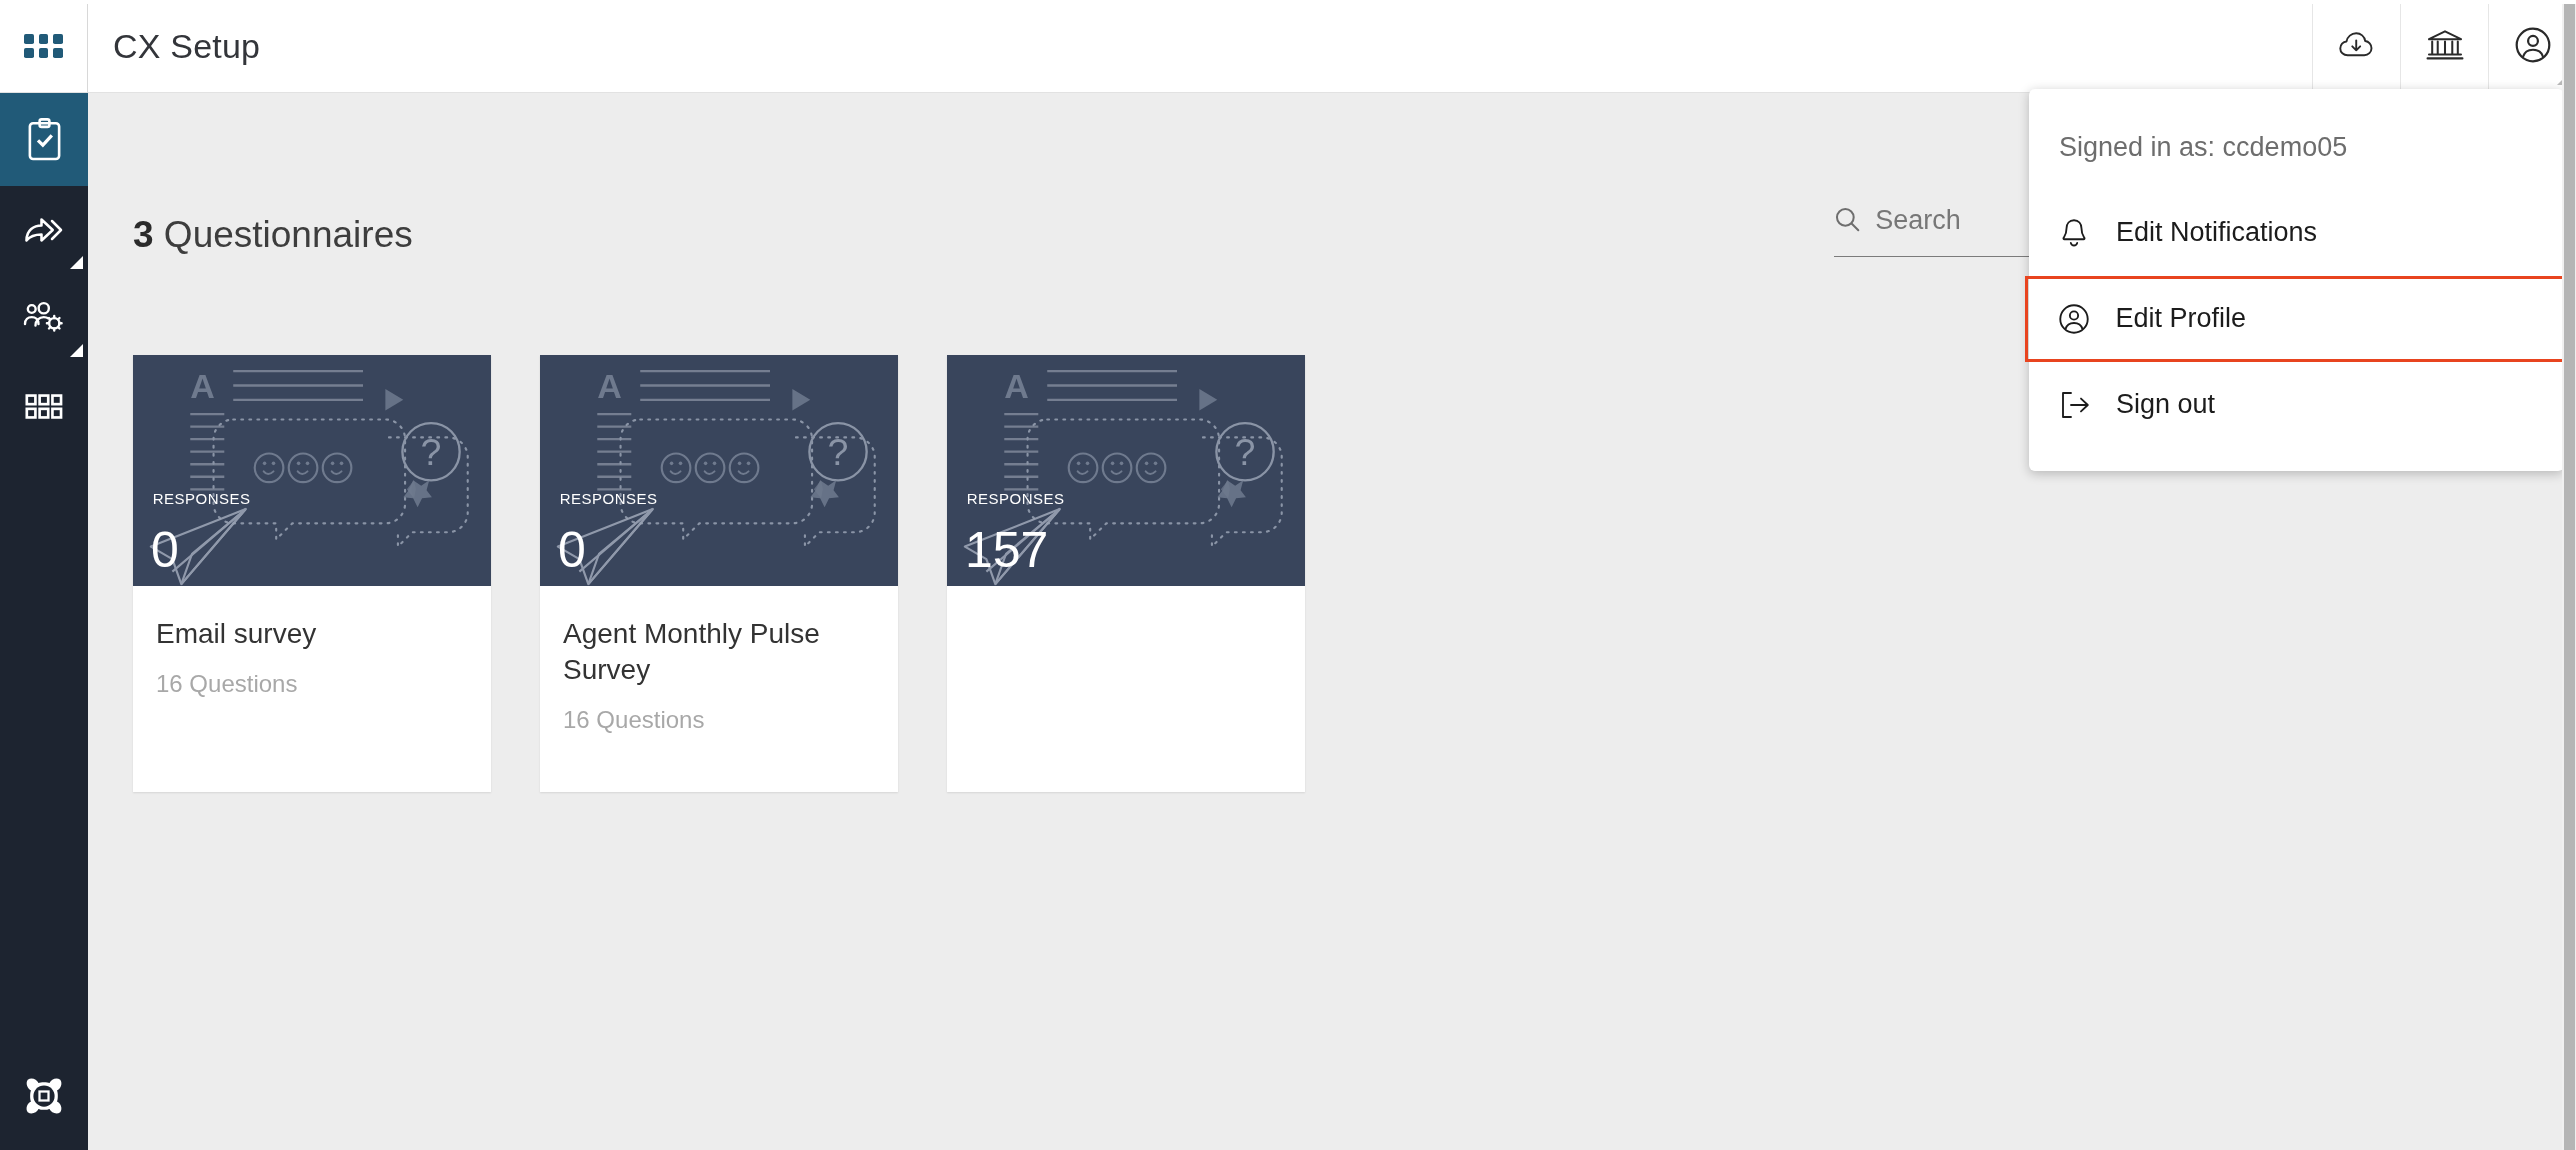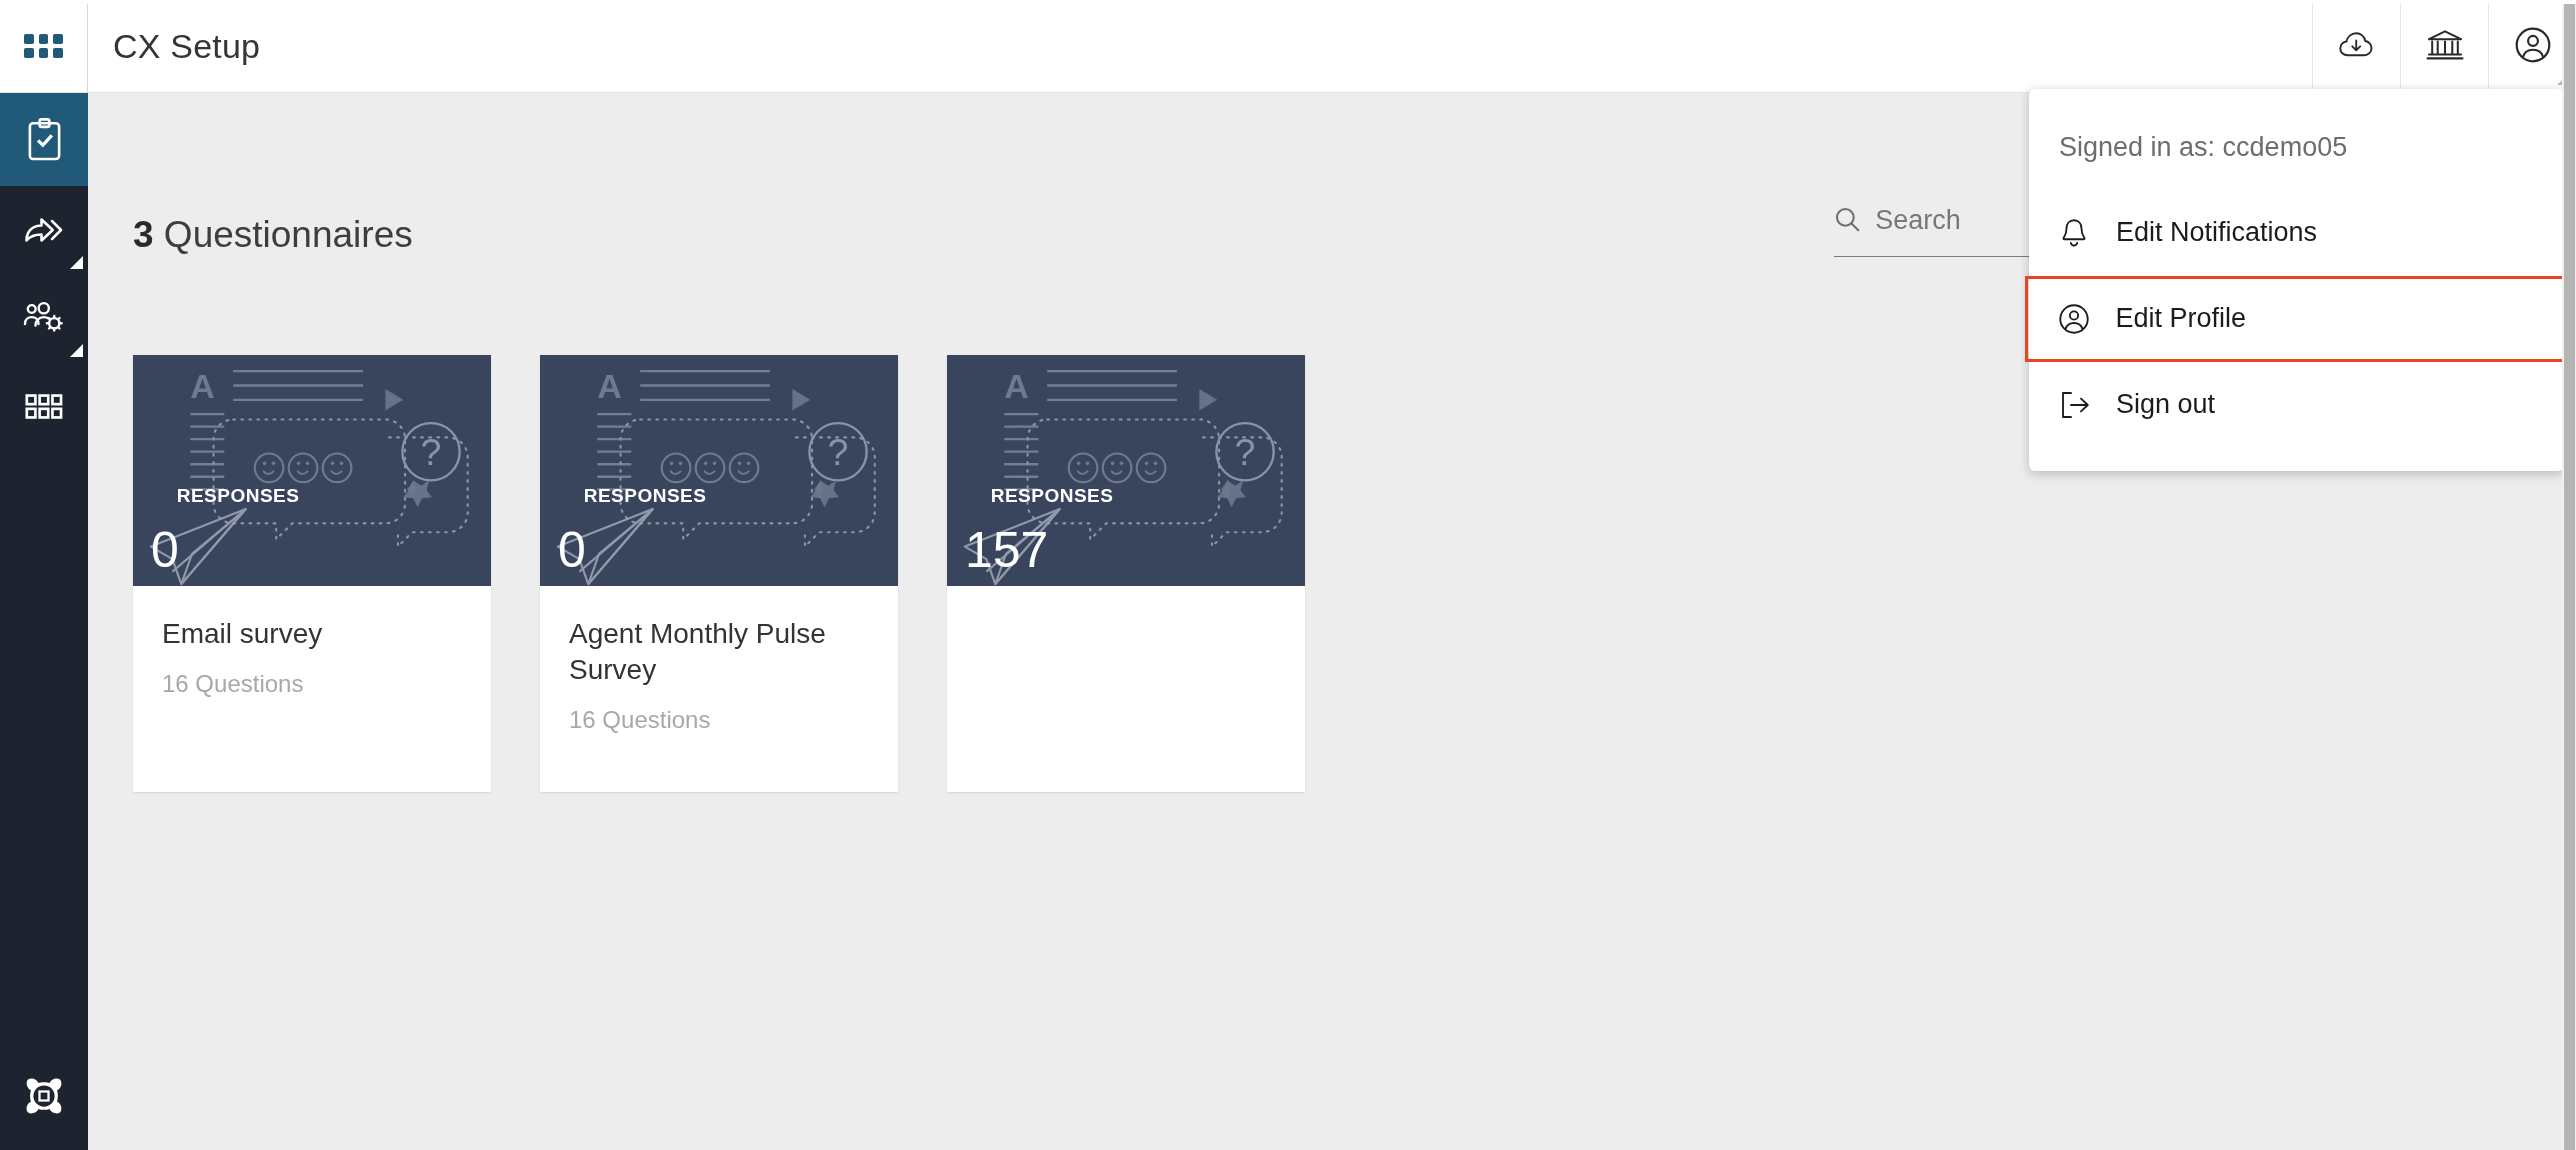--- a/index.html
+++ b/index.html
@@ -121,30 +121,29 @@
   }
   .thumb {
     position: relative;
     width: 358px; height: 231px;
     background: #39455c;
     overflow: hidden;
   }
   .thumb svg { position: absolute; left: 0; top: 0; }
   .thumb-label {
     position: absolute; left: 19.7px; bottom: 79px;
-    color: #ffffff; font-size: 19px; font-weight: 700;
+    color: #ffffff; font-size: 15px; font-weight: 400;
     letter-spacing: 0.5px;
-    margin-left: 24px;
   }
   .thumb-count {
     position: absolute; left: 18px; bottom: 10.7px;
     color: #ffffff; font-size: 50px; font-weight: 300;
     line-height: 1;
   }
-  .card-body { padding: 30px 23px 0 29px; height: 206px; }
+  .card-body { padding: 30px 23px 0 23px; height: 206px; }
   .card-title {
     font-size: 28px; color: #333333; font-weight: 400;
     line-height: 1.28; margin-bottom: 18px;
   }
   .card-sub { font-size: 24px; color: #a8a8a8; font-weight: 400; }
 
   
   .dropdown {
     position: absolute; left: 2029px; top: 89px;
     width: 535px;

